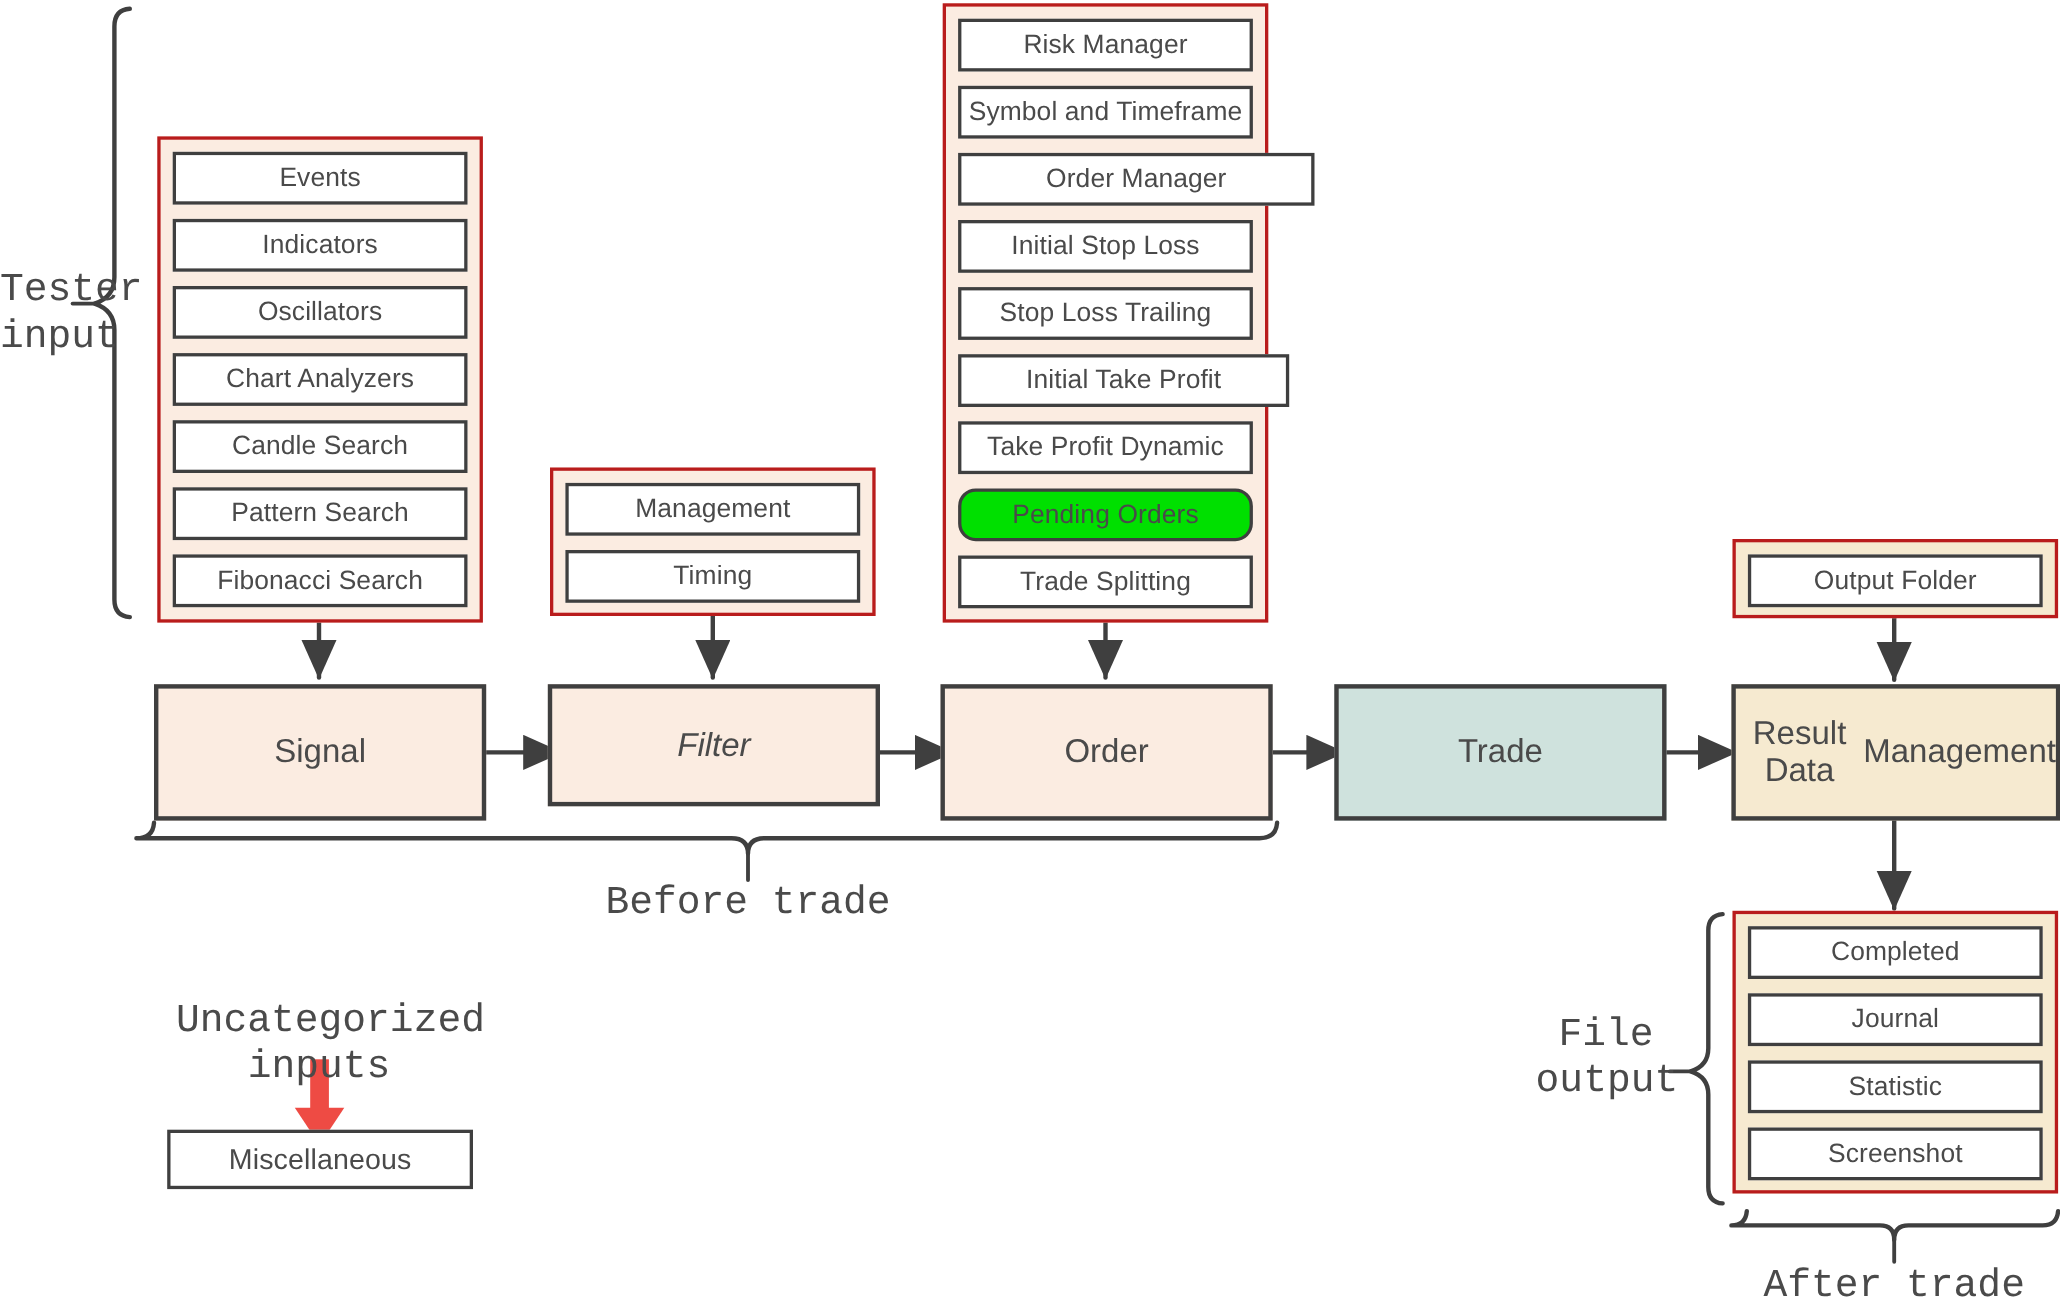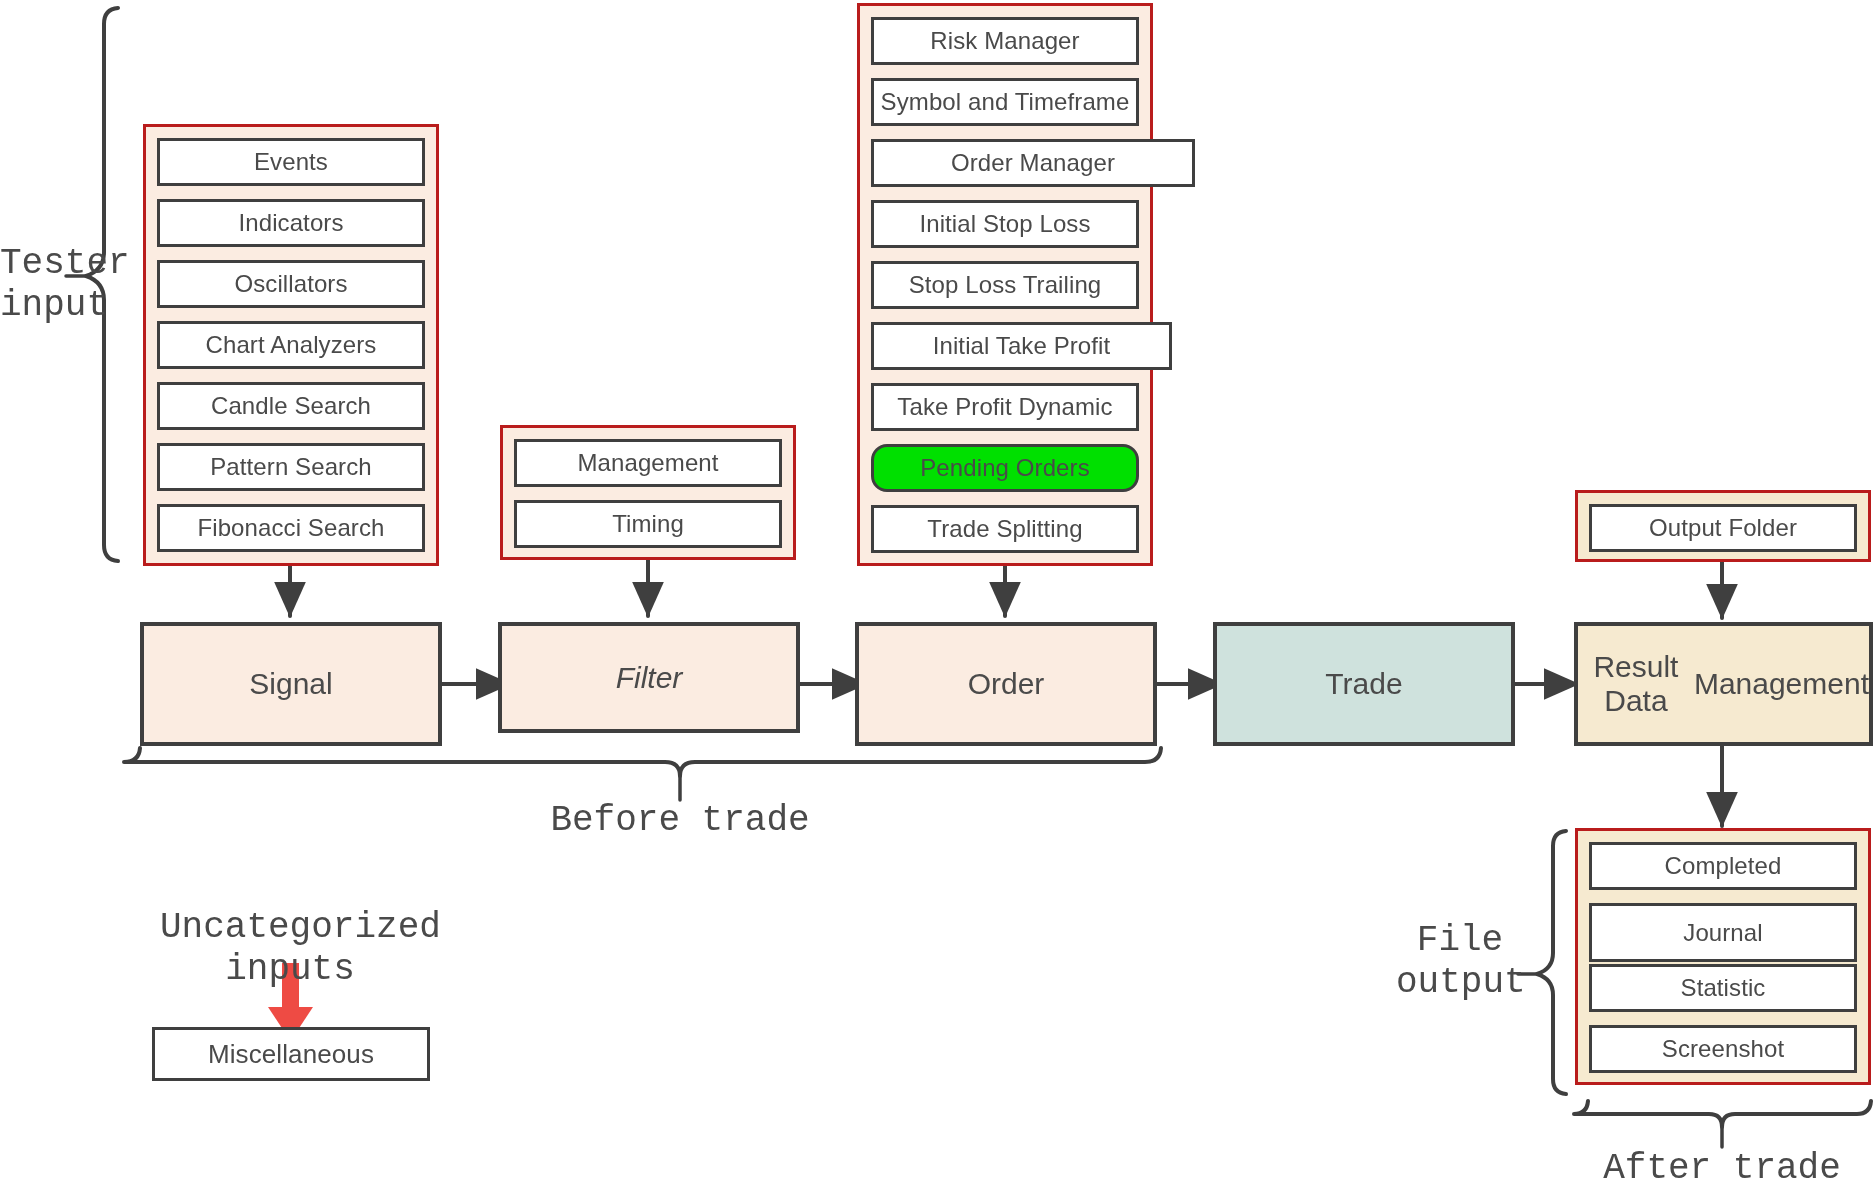--- a/index.html
+++ b/index.html
@@ -131,21 +131,21 @@
 
   <div class="lbl" style="left:500px;top:800px;width:360px;">Before trade</div>
 
   <div class="lbl" style="left:1396px;top:920px;width:128px;">
     <div>File</div>
     <div>output</div>
   </div>
 
   <div class="group cream" style="left:1575px;top:828px;width:296px;height:257px;">
     <div class="chip" style="left:11px;top:11px;width:268px;height:48px;">Completed</div>
-    <div class="chip" style="left:11px;top:72px;width:268px;height:59px;">Journal</div>
+    <div class="chip" style="left:11px;top:72px;width:268px;height:48px;">Journal</div>
     <div class="chip" style="left:11px;top:133px;width:268px;height:48px;">Statistic</div>
     <div class="chip" style="left:11px;top:194px;width:268px;height:48px;">Screenshot</div>
   </div>
 
   <div class="lbl" style="left:1592px;top:1148px;width:260px;">After trade</div>
 
   <div class="lbl" style="left:160px;top:907px;width:260px;">
     <div>Uncategorized</div>
     <div>inputs</div>
   </div>

